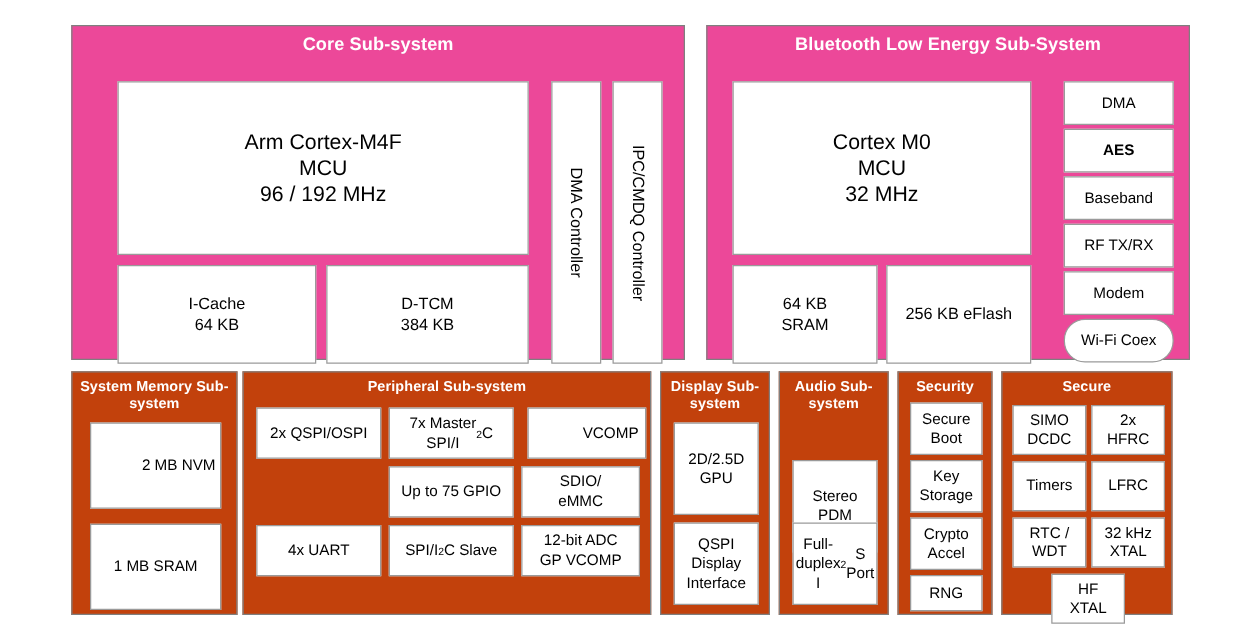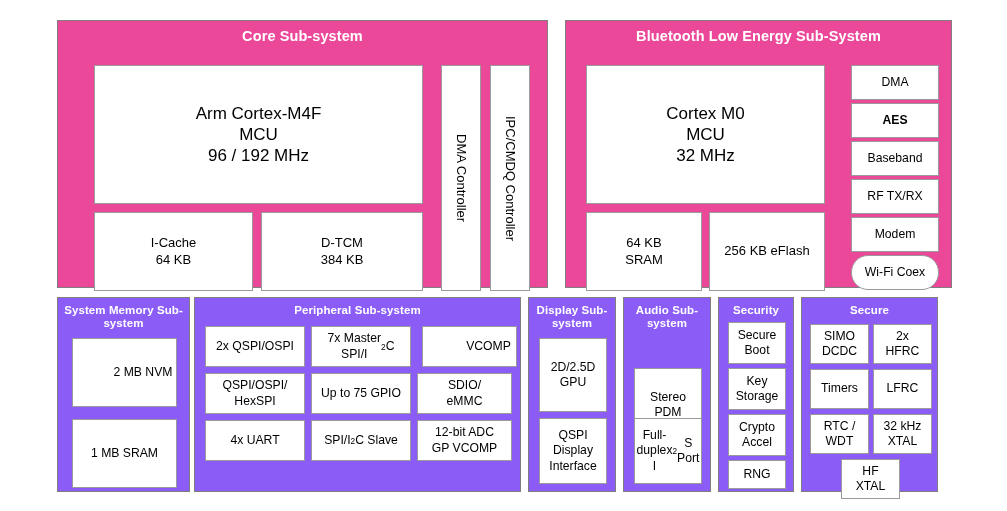--- a/index.html
+++ b/index.html
@@ -21,21 +21,21 @@
     overflow: hidden;
   }
 
   
   .subsys {
     position: absolute;
     box-sizing: border-box;
     border: 1px solid #7f7f7f;
   }
   .subsys.dark  { background: #ec4899; }
-  .subsys.light { background: #8b5cf6; }
+  .subsys.light { background: #c2410c; }
 
   .subsys-title {
     position: absolute;
     left: 0;
     right: 0;
     text-align: center;
     color: #ffffff;
     font-weight: bold;
     line-height: 1.12;
     letter-spacing: .1px;
@@ -127,21 +127,20 @@
     <div class="blk f12" style="left:14px; top:121px; width:105px; height:69px;">1 MB SRAM</div>
   </div>
 
   <div class="subsys light" style="left:194px; top:297px; width:327px; height:195px;">
     <div class="subsys-title">Peripheral Sub-system</div>
 
     <div class="blk f12" style="left:10px;  top:28px; width:100px; height:41px;">2x QSPI/OSPI</div>
     <div class="blk f12" style="left:116px; top:28px; width:100px; height:41px;">7x Master<br>SPI/I<sup>2</sup>C</div>
     <div class="blk f12" style="left:227px; top:28px; width:95px;  height:41px;padding-left:40px;">VCOMP</div>
 
-    <div class="blk f12" style="left:10px;  top:75px; width:100px; height:41px;">QSPI/OSPI/<br>HexSPI</div>
     <div class="blk f12" style="left:116px; top:75px; width:100px; height:41px;">Up to 75 GPIO</div>
     <div class="blk f12" style="left:222px; top:75px; width:95px;  height:41px;">SDIO/<br>eMMC</div>
 
     <div class="blk f12" style="left:10px;  top:122px; width:100px; height:41px;">4x UART</div>
     <div class="blk f12" style="left:116px; top:122px; width:100px; height:41px;text-align:right;">SPI/I<sup>2</sup>C Slave</div>
     <div class="blk f12" style="left:222px; top:122px; width:95px;  height:41px;">12-bit ADC<br>GP VCOMP</div>
   </div>
 
   <div class="subsys light" style="left:528px; top:297px; width:88px; height:195px;">
     <div class="subsys-title">Display

